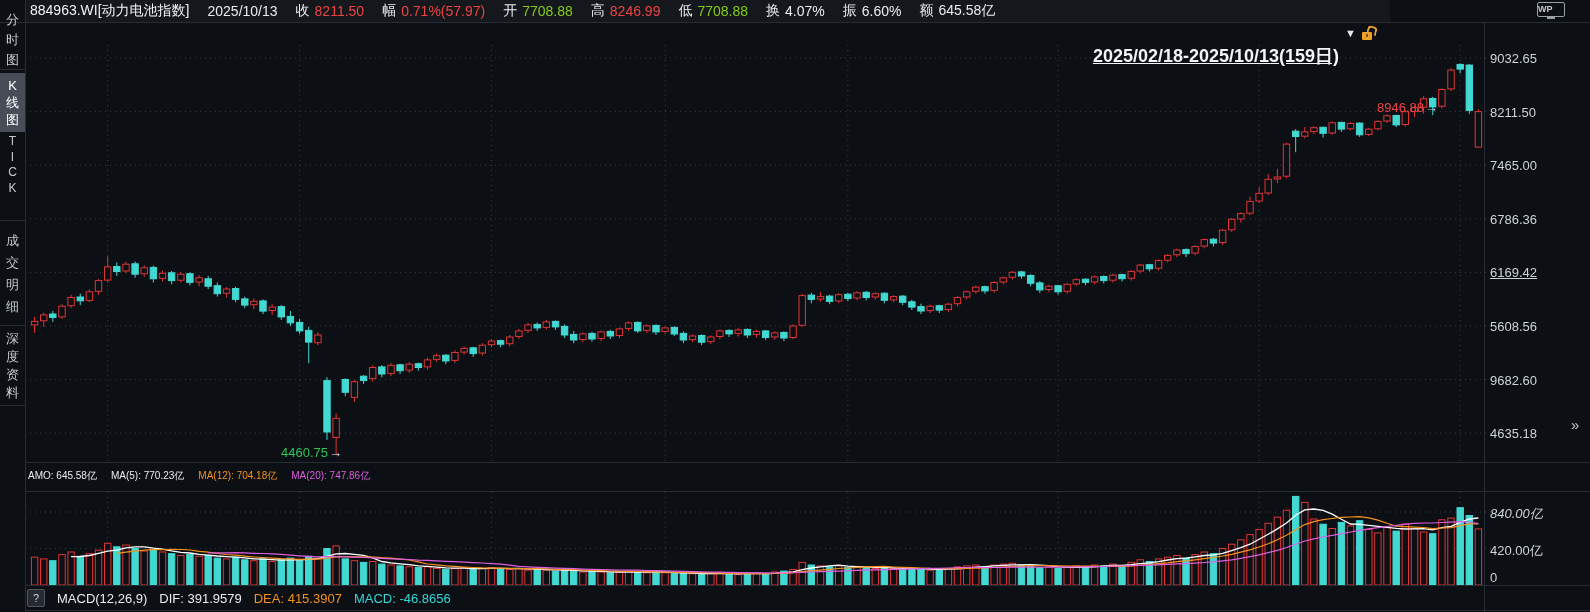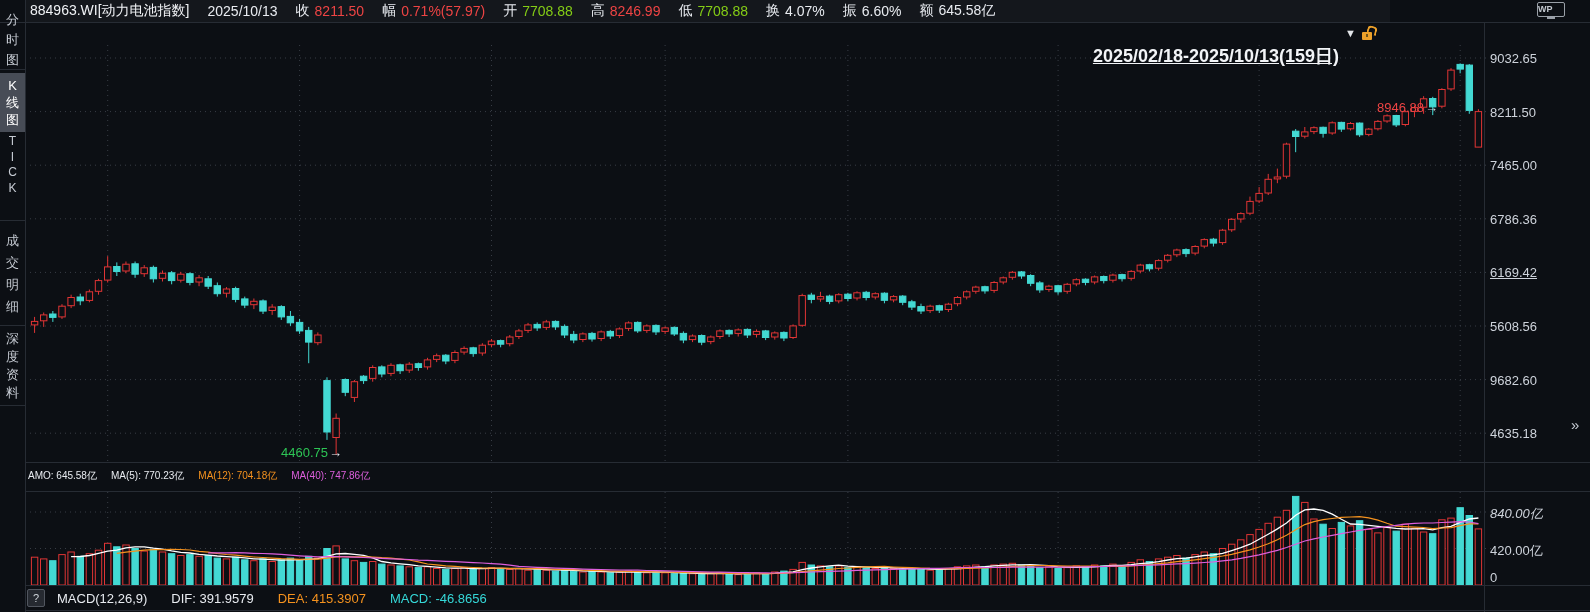--- a/index.html
+++ b/index.html
@@ -688,26 +688,26 @@
     <span>8946.88</span><span class="arrow">→</span>
   </div>
   <div class="anno anno-low">
     <span>4460.75</span><span class="arrow" style="color:#e8ebf0">→</span>
   </div>
 
   <div class="amo-row" id="amo-row">
       <span class="c-white">AMO: 645.58亿</span>
       <span class="c-white">MA(5): 770.23亿</span>
       <span class="c-orange">MA(12): 704.18亿</span>
-      <span class="c-magenta">MA(40): 747.86亿</span>
+      <span class="c-magenta">MA(20): 747.86亿</span>
     </div>
 
   <div class="macd-row">
     <span class="qbox">?</span>
-    <span id="macd-segs" style="display:inline-flex;gap:24px;justify-content:center;">
+    <span id="macd-segs" style="display:inline-flex;gap:12px;justify-content:center;">
         <span class="c-white">MACD(12,26,9)</span>
         <span class="c-white">DIF: 391.9579</span>
         <span class="c-orange">DEA: 415.3907</span>
         <span class="c-cyan">MACD: -46.8656</span>
       </span>
   </div>
 
   <div class="expand">»</div>
 </div>
 

